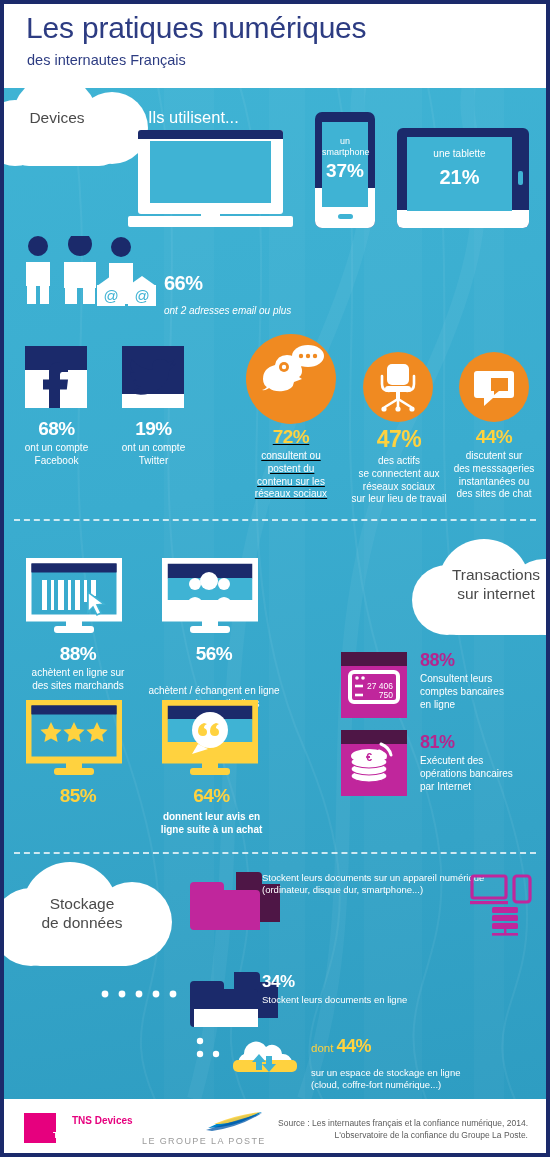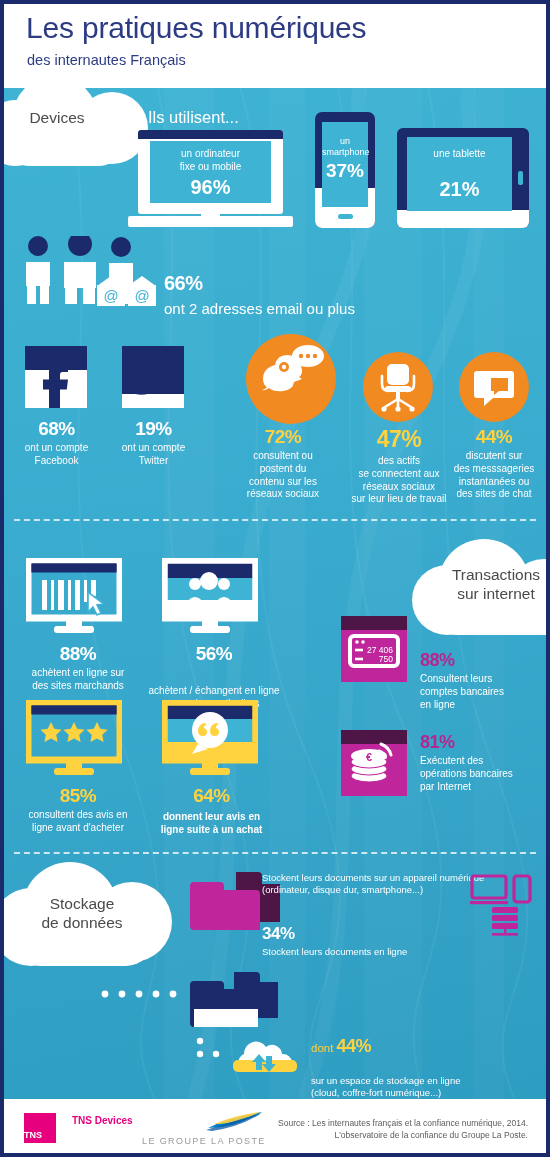--- a/index.html
+++ b/index.html
@@ -113,21 +113,21 @@
   .tb-dark { position: absolute; left: 0; top: 0; width: 132px; height: 100px;
              background: #1b2a6b; border-radius: 6px; }
   .tb-white { position: absolute; left: 0; top: 82px; width: 132px; height: 18px;
               background: #fff; border-radius: 0 0 6px 6px; }
   .tb-screen { position: absolute; left: 10px; top: 9px; width: 105px; height: 74px;
                background: #3fb3d4; }
   .tb-btn { position: absolute; left: 121px; top: 43px; width: 5px; height: 14px;
             background: #3fb3d4; border-radius: 2px; }
   .tb-txt { position: absolute; left: 10px; top: 20px; width: 105px; text-align: center; color: #fff; }
   .tb-txt .l1 { font-size: 10px; }
-  .tb-txt .l2 { font-size: 20px; font-weight: 700; margin-top: 19px; }
+  .tb-txt .l2 { font-size: 20px; font-weight: 700; margin-top: 7px; }
 
   
   .people { position: absolute; left: 14px; top: 148px; width: 124px; height: 68px; }
 
   .atb { position: absolute; width: 28px; height: 30px; }
   .atb .box { position: absolute; left: 0; top: 9px; width: 28px; height: 21px; background: #fff; }
   .atb .roof { position: absolute; left: 0; top: 0; width: 0; height: 0;
                border-left: 14px solid transparent; border-right: 14px solid transparent;
                border-bottom: 10px solid #fff; }
   .atb .at { position: absolute; left: 0; top: 10px; width: 28px; text-align: center;
@@ -146,21 +146,21 @@
   
   .bank { position: absolute; width: 66px; height: 66px; background: #c0269c; }
   .bank .top { position: absolute; left: 0; top: 0; width: 66px; height: 14px; background: #4e1646; }
 
   
   .folder { position: absolute; }
 
   
   .tns-box { position: absolute; left: 20px; top: 14px; width: 32px; height: 30px;
              background: #e6007e; }
-  .tns-box span { position: absolute; left: 0; bottom: 3px; width: 47px; text-align: left;
+  .tns-box span { position: absolute; left: 0; bottom: 3px; width: 47px; text-align: right;
                   color: #fff; font-size: 9px; font-weight: 700; margin-top: 24px; }
   .tns-name { position: absolute; left: 68px; top: 16px; color: #e6007e;
               font-size: 10px; font-weight: 700; }
   .poste-txt { position: absolute; left: 138px; top: 37px; color: #9a9a9a;
                font-size: 9px; letter-spacing: 1.4px; }
   .source { position: absolute; right: 18px; top: 18px; width: 250px;
             text-align: right; color: #5b5b5b; font-size: 8.5px; line-height: 1.45; }
 </style>
 </head>
 <body>
@@ -203,25 +203,20 @@
     </div>
 
     <div class="ils">Ils utilisent...</div>
 
     <div class="laptop">
       <div class="lp-body"></div>
       <div class="lp-top"></div>
       <div class="lp-screen"></div>
       <div class="lp-notch"></div>
       <div class="lp-base"></div>
-      <div class="lp-txt">
-        <div class="l1">un ordinateur</div>
-        <div class="l1">fixe ou mobile</div>
-        <div class="l2">96%</div>
-      </div>
     </div>
 
     <div class="phone">
       <div class="ph-dark"></div>
       <div class="ph-white"></div>
       <div class="ph-screen"></div>
       <div class="ph-home"></div>
       <div class="ph-txt">
         <div class="l1">un</div>
         <div class="l1">smartphone</div>
@@ -264,21 +259,21 @@
         <div class="at">@</div>
     </div>
     <div class="atb" style="left:124px; top:188px;">
       <div class="roof"></div>
         <div class="box"></div>
         <div class="at">@</div>
     </div>
 
     <div style="position:absolute; left:160px; top:184px;">
       <div class="pct wht" style="font-size:20px;">66%</div>
-      <div class="cap wht" style="margin-top:4px; font-size:15px;">ont 2 adresses email ou plus</div>
+      <div class="cap wht" style="margin-top:10px; font-size:10px;font-style:italic;">ont 2 adresses email ou plus</div>
     </div>
 
     <div class="tile" style="left:21px; top:258px;">
       <div class="band" style="top:0; height:24px;"></div>
       <svg viewBox="0 0 62 62" style="position:absolute;inset:0;">
         <path d="M35 16 h8 v10 h-6 q-2 0 -2 2.5 v5 h8 l-1.2 10 H35 v19 h-11 V43.5 h-6 v-10 h6 v-7.5 q0 -10 11 -10 z" fill="#1b2a6b"></path>
       </svg>
     </div>
     <div class="center" style="position:absolute; left:0px; top:330px; width:105px;">
       <div class="pct wht" style="font-size:19px;">68%</div>
@@ -305,21 +300,21 @@
         <circle cx="38" cy="33" r="2.2" fill="#ffffff"></circle>
         <path d="M51 30 l11 -3 l-9 7 z" fill="#ffffff"></path>
         <path d="M26 52 q-6 5 -10 4 q5 -1 7 -7 z" fill="#ffffff"></path>
         <ellipse cx="62" cy="22" rx="16" ry="11" fill="#ffffff"></ellipse>
         <path d="M51 28 l-4 7 l9 -3 z" fill="#ffffff"></path>
         <circle cx="55" cy="22" r="2.2" fill="#f08a21"></circle>
         <circle cx="62" cy="22" r="2.2" fill="#f08a21"></circle>
         <circle cx="69" cy="22" r="2.2" fill="#f08a21"></circle>
       </svg>
     </div>
-    <div class="center" style="position:absolute; left:224px; top:338px; width:110px;">
+    <div class="center" style="position:absolute; left:232px; top:338px; width:110px;text-decoration:underline;">
       <div class="pct ylw" style="font-size:19px;">72%</div>
       <div class="cap wht" style="white-space:pre-line; margin-top:2px;">consultent ou
 postent du
 contenu sur les
 réseaux sociaux</div>
     </div>
 
     <div class="ocirc" style="left:359px; top:264px; width:70px; height:70px;">
       <svg viewBox="0 0 70 70" style="position:absolute;inset:0;">
         <rect x="24" y="12" width="22" height="21" rx="5" fill="#ffffff"></rect>
@@ -417,42 +412,40 @@
       <g fill="#ffd23f">
         <path d="M25 22 l3.2 6.8 l7.4 .9 l-5.4 5.1 l1.4 7.3 l-6.6 -3.6 l-6.6 3.6 l1.4 -7.3 l-5.4 -5.1 l7.4 -.9 z"></path>
         <path d="M48 22 l3.2 6.8 l7.4 .9 l-5.4 5.1 l1.4 7.3 l-6.6 -3.6 l-6.6 3.6 l1.4 -7.3 l-5.4 -5.1 l7.4 -.9 z"></path>
         <path d="M71 22 l3.2 6.8 l7.4 .9 l-5.4 5.1 l1.4 7.3 l-6.6 -3.6 l-6.6 3.6 l1.4 -7.3 l-5.4 -5.1 l7.4 -.9 z"></path>
       </g>
       <rect x="40" y="60" width="16" height="8" fill="#ffd23f"></rect>
       <rect x="28" y="68" width="40" height="7" rx="3" fill="#ffd23f"></rect>
     </svg>
     <div style="position:absolute; left:14px; top:697px; width:120px;" class="center">
       <div class="pct ylw" style="font-size:19px;">85%</div>
-      <div class="cap wht" style="white-space:pre-line; margin-top:2px;">consultent des avis en
-ligne avant d'acheter</div>
     </div>
 
     <svg class="mon" style="left:158px; top:612px; width:96px; height:78px;" viewBox="0 0 96 78">
       <rect x="2" y="2" width="92" height="58" fill="#ffd23f"></rect>
       <rect x="5.5" y="5.5" width="85" height="14" fill="#1b2a6b"></rect>
       <rect x="5.5" y="19" width="85" height="23" fill="#3fb3d4"></rect>
       <rect x="2" y="2" width="92" height="58" fill="none" stroke="#ffd23f" stroke-width="7"></rect>
       <circle cx="48" cy="30" r="18" fill="#ffffff"></circle>
       <path d="M36 44 l-6 10 l16 -5 z" fill="#ffffff"></path>
       <path d="M42 23 q-6 2 -6 8 q0 5 5 5 q4 0 4 -4 q0 -3 -3 -4 q0 -3 3 -4 z M54 23 q-6 2 -6 8 q0 5 5 5 q4 0 4 -4 q0 -3 -3 -4 q0 -3 3 -4 z" fill="#ffd23f"></path>
       <rect x="40" y="60" width="16" height="8" fill="#ffd23f"></rect>
       <rect x="28" y="68" width="40" height="7" rx="3" fill="#ffd23f"></rect>
     </svg>
     <div style="position:absolute; left:145px; top:697px; width:125px;" class="center">
       <div class="pct ylw" style="font-size:19px;">64%</div>
       <div class="cap wht" style="white-space:pre-line; margin-top:4px;font-weight:bold;">donnent leur avis en
 ligne suite à un achat</div>
     </div>
 
-    <div class="bank" style="left:337px; top:528px;">
+    <div class="bank" style="left:337px; top:564px;">
       <div class="top"></div>
       <svg viewBox="0 0 66 66" style="position:absolute;inset:0;">
         <rect x="9" y="20" width="48" height="30" rx="4" fill="none" stroke="#ffffff" stroke-width="4"></rect>
         <circle cx="16" cy="26" r="1.8" fill="#ffffff"></circle>
         <circle cx="22" cy="26" r="1.8" fill="#ffffff"></circle>
         <line x1="14" y1="34" x2="22" y2="34" stroke="#ffffff" stroke-width="2.6"></line>
         <line x1="14" y1="43" x2="22" y2="43" stroke="#ffffff" stroke-width="2.6"></line>
         <text x="52" y="37" font-family="Liberation Sans, sans-serif" font-size="8.5" fill="#ffffff" text-anchor="end">27 406</text>
         <text x="52" y="46" font-family="Liberation Sans, sans-serif" font-size="8.5" fill="#ffffff" text-anchor="end">750</text>
       </svg>
@@ -537,21 +530,21 @@
       <circle cx="73" cy="6" r="3.4" fill="#ffffff"></circle>
     </svg>
 
     <svg class="folder" style="left:184px; top:880px; width:96px; height:68px;" viewBox="0 0 96 68">
       <path d="M46 4 h22 a4 4 0 0 1 4 4 v6 h18 v36 h-44 z" fill="#1b2a6b"></path>
       <path d="M10 13 h22 a4 4 0 0 1 4 4 v4 h30 a4 4 0 0 1 4 4 v34 h-64 a4 4 0 0 1 -4 -4 v-38 a4 4 0 0 1 4 -4 z" fill="#1b2a6b"></path>
       <path d="M6 32 h64 v27 h-64 z" fill="#ffffff"></path>
       <path d="M6 32 h64 v9 h-64 z" fill="#1b2a6b"></path>
     </svg>
 
-    <div style="position:absolute; left:258px; top:836px; width:280px;">
+    <div style="position:absolute; left:258px; top:884px; width:280px;">
       <div class="pct wht" style="font-size:17px;">34%</div>
       <div class="cap wht" style="white-space:pre-line; margin-top:2px; font-size:9.5px;">Stockent leurs documents en ligne</div>
     </div>
 
     <svg style="position:absolute; left:190px; top:948px; width:40px; height:24px;" viewBox="0 0 40 24">
       <circle cx="6" cy="5" r="3.2" fill="#ffffff"></circle>
       <circle cx="6" cy="18" r="3.2" fill="#ffffff"></circle>
       <circle cx="22" cy="18" r="3.2" fill="#ffffff"></circle>
     </svg>
 
@@ -559,21 +552,21 @@
       <path d="M18 20 a12 12 0 0 1 22 -7 a10 10 0 0 1 16 7 a9 9 0 0 1 2 18 h-40 a10 10 0 0 1 0 -18 z" fill="#ffffff"></path>
       <path d="M12 26 h54 a5 5 0 0 1 5 5 v2 a5 5 0 0 1 -5 5 h-54 a5 5 0 0 1 -5 -5 v-2 a5 5 0 0 1 5 -5 z" fill="#ffd23f"></path>
       <path d="M30 36 v-8 h-4 l7 -8 l7 8 h-4 v8 z" fill="#3fb3d4"></path>
       <path d="M46 22 v8 h4 l-7 8 l-7 -8 h4 v-8 z" fill="#3fb3d4"></path>
     </svg>
 
     <div style="position:absolute; left:307px; top:948px; width:240px;">
       <div>
         <span class="ylw" style="font-size:11.5px;">dont</span><span class="pct ylw" style="font-size:18px; margin-left:3px;">44%</span>
       </div>
-      <div class="cap wht" style="white-space:pre-line; margin-top:18px; font-size:9.5px;">sur un espace de stockage en ligne
+      <div class="cap wht" style="white-space:pre-line; margin-top:10px; font-size:9.5px;">sur un espace de stockage en ligne
 (cloud, coffre-fort numérique...)</div>
     </div>
 
   </div>
 
   <div class="footer">
     <div class="tns-box">
       <span>TNS</span>
     </div>
     <div class="tns-name">TNS Devices</div>

